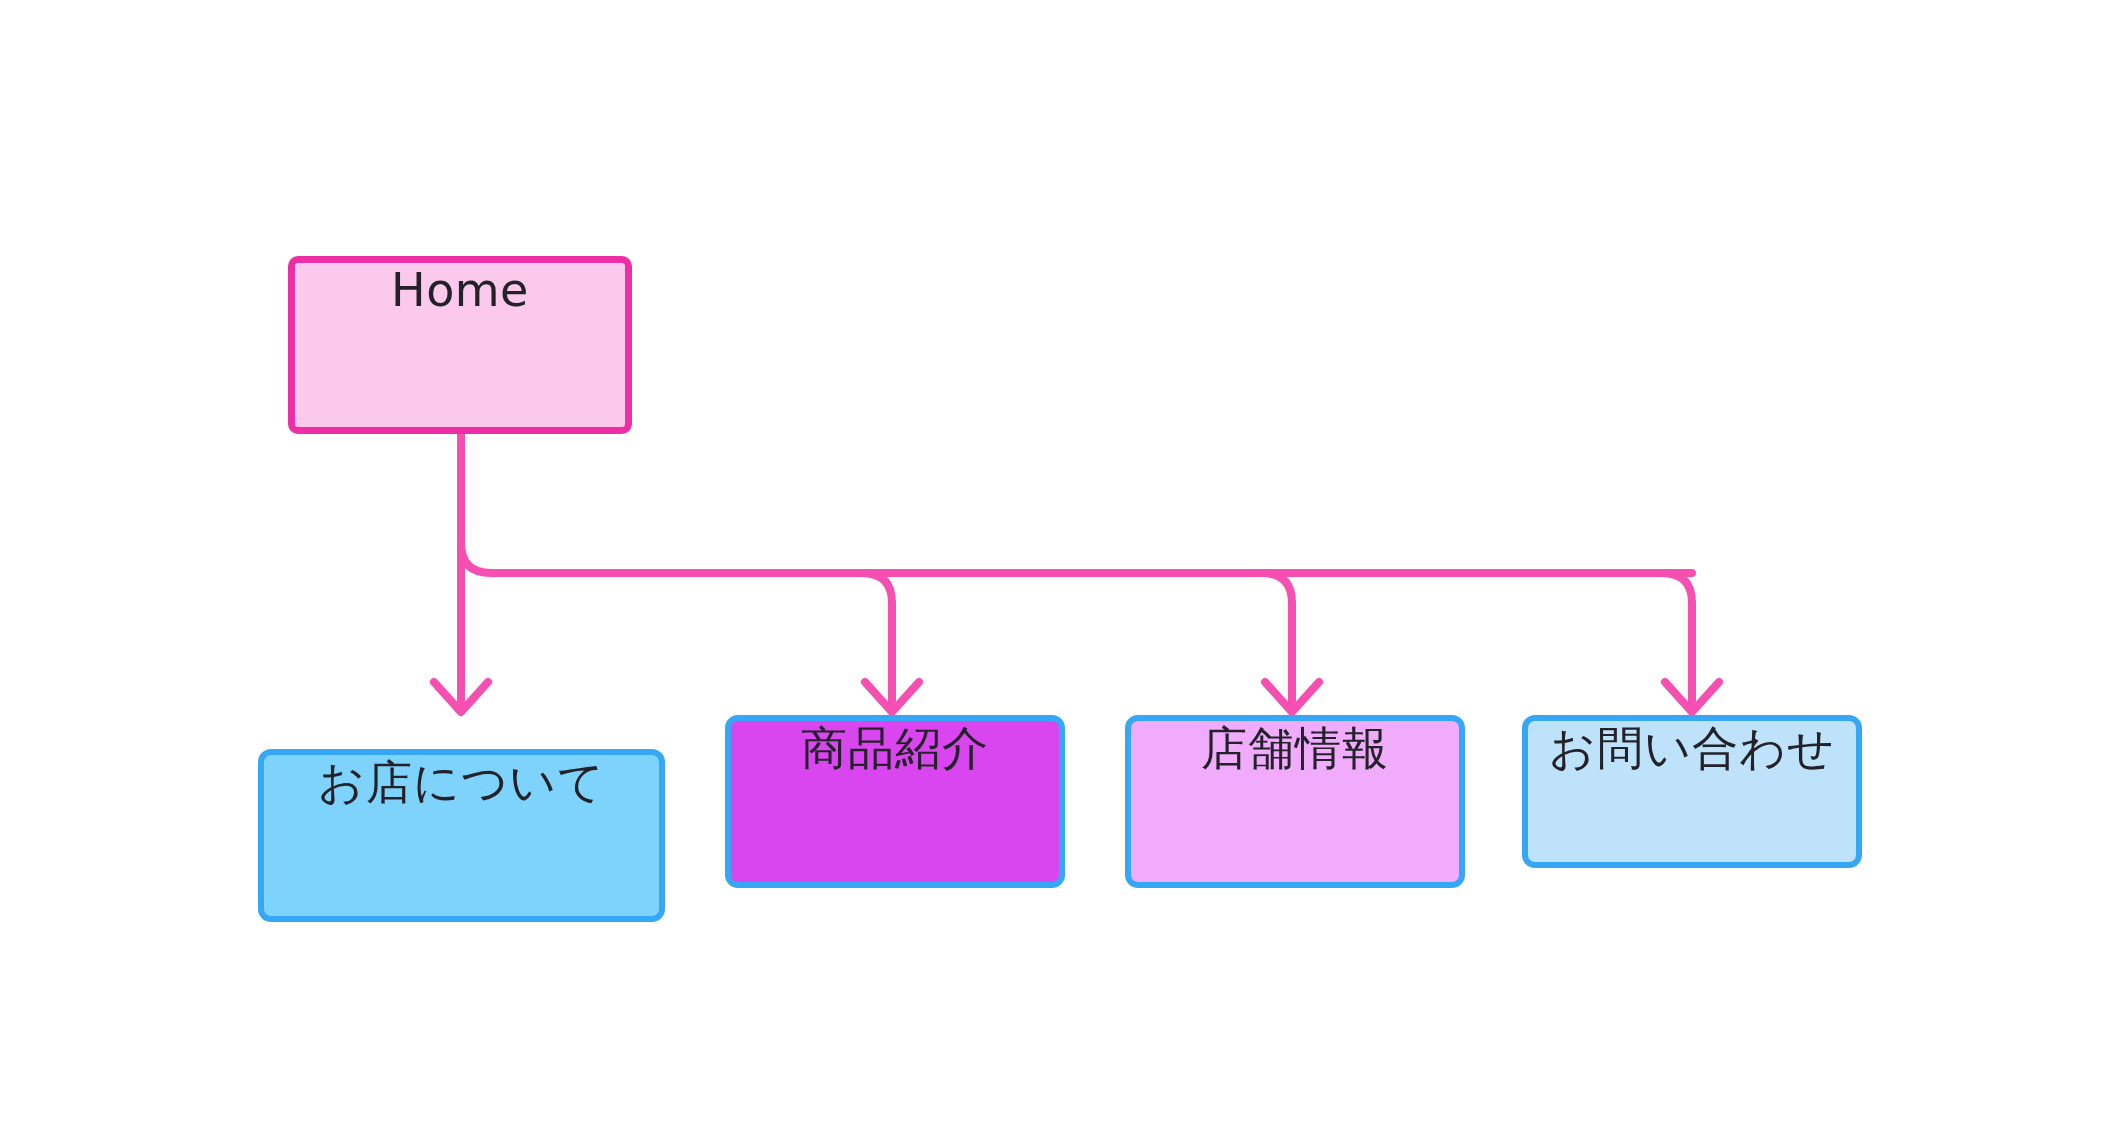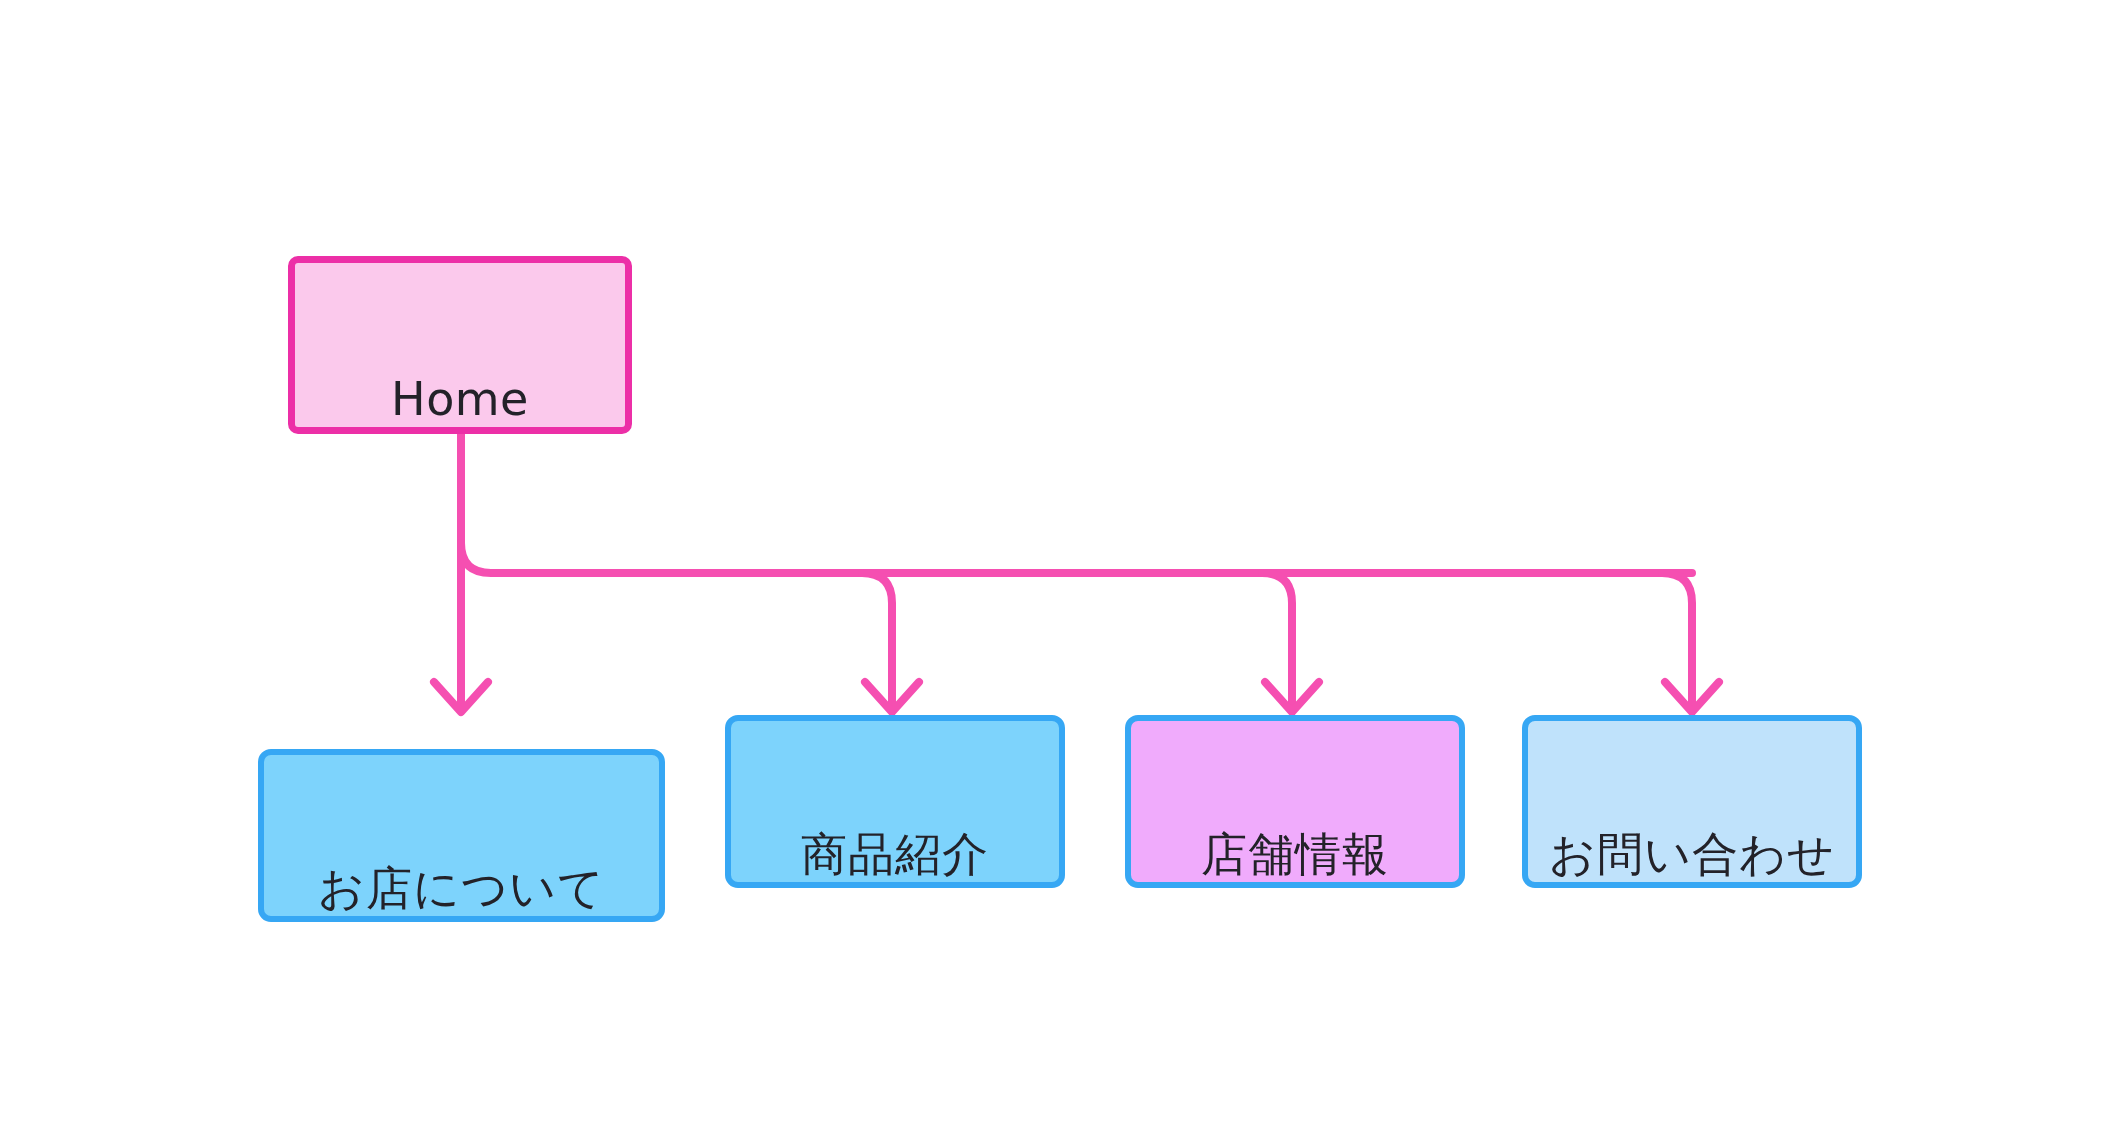--- a/index.html
+++ b/index.html
@@ -25,21 +25,21 @@
     left: 0;
     top: 0;
     width: 2120px;
     height: 1146px;
     pointer-events: none;
   }
   .node {
     position: absolute;
     box-sizing: border-box;
     display: flex;
-    align-items: flex-end;
+    align-items: flex-start;
     justify-content: center;
     text-align: center;
   }
   .node-label {
     display: block;
     line-height: 1.2;
     white-space: nowrap;
     color: #232229;
   }
   .node-root {
@@ -77,25 +77,25 @@
     </svg>
 
   <div class="node node-root" id="node-home" style="left: 288px; top: 256px; width: 344px; height: 178px; background: rgb(251, 201, 236); border-color: rgb(236, 47, 167); border-width: 7px;">
     <span class="node-label" style="color: rgb(35, 34, 41);">Home</span>
   </div>
 
   <div class="node node-child" id="node-child-0" style="left: 258px; top: 749px; width: 407px; height: 173px; background: #7dd3fc; border-color: rgb(54, 167, 244); border-width: 6px;">
     <span class="node-label" style="color: rgb(35, 34, 41);">お店について</span>
   </div>
 
-  <div class="node node-child" id="node-child-1" style="left: 725px; top: 715px; width: 340px; height: 173px; background: #7dd3fc; border-color: rgb(54, 167, 244); border-width: 6px;">
+  <div class="node node-child" id="node-child-1" style="left: 725px; top: 715px; width: 340px; height: 173px; background: #d946ef; border-color: rgb(54, 167, 244); border-width: 6px;">
     <span class="node-label" style="color: rgb(35, 34, 41);">商品紹介</span>
   </div>
 
   <div class="node node-child" id="node-child-2" style="left: 1125px; top: 715px; width: 340px; height: 173px; background: #f0abfc; border-color: rgb(54, 167, 244); border-width: 6px;">
     <span class="node-label" style="color: rgb(35, 34, 41);">店舗情報</span>
   </div>
 
-  <div class="node node-child" id="node-child-3" style="left: 1522px; top: 715px; width: 340px; height: 173px; background: rgb(191, 226, 251); border-color: rgb(54, 167, 244); border-width: 6px;">
+  <div class="node node-child" id="node-child-3" style="left: 1522px; top: 715px; width: 340px; height: 153px; background: rgb(191, 226, 251); border-color: rgb(54, 167, 244); border-width: 6px;">
     <span class="node-label" style="color: rgb(35, 34, 41);">お問い合わせ</span>
   </div>
 
 </div>
 
 </body></html>

